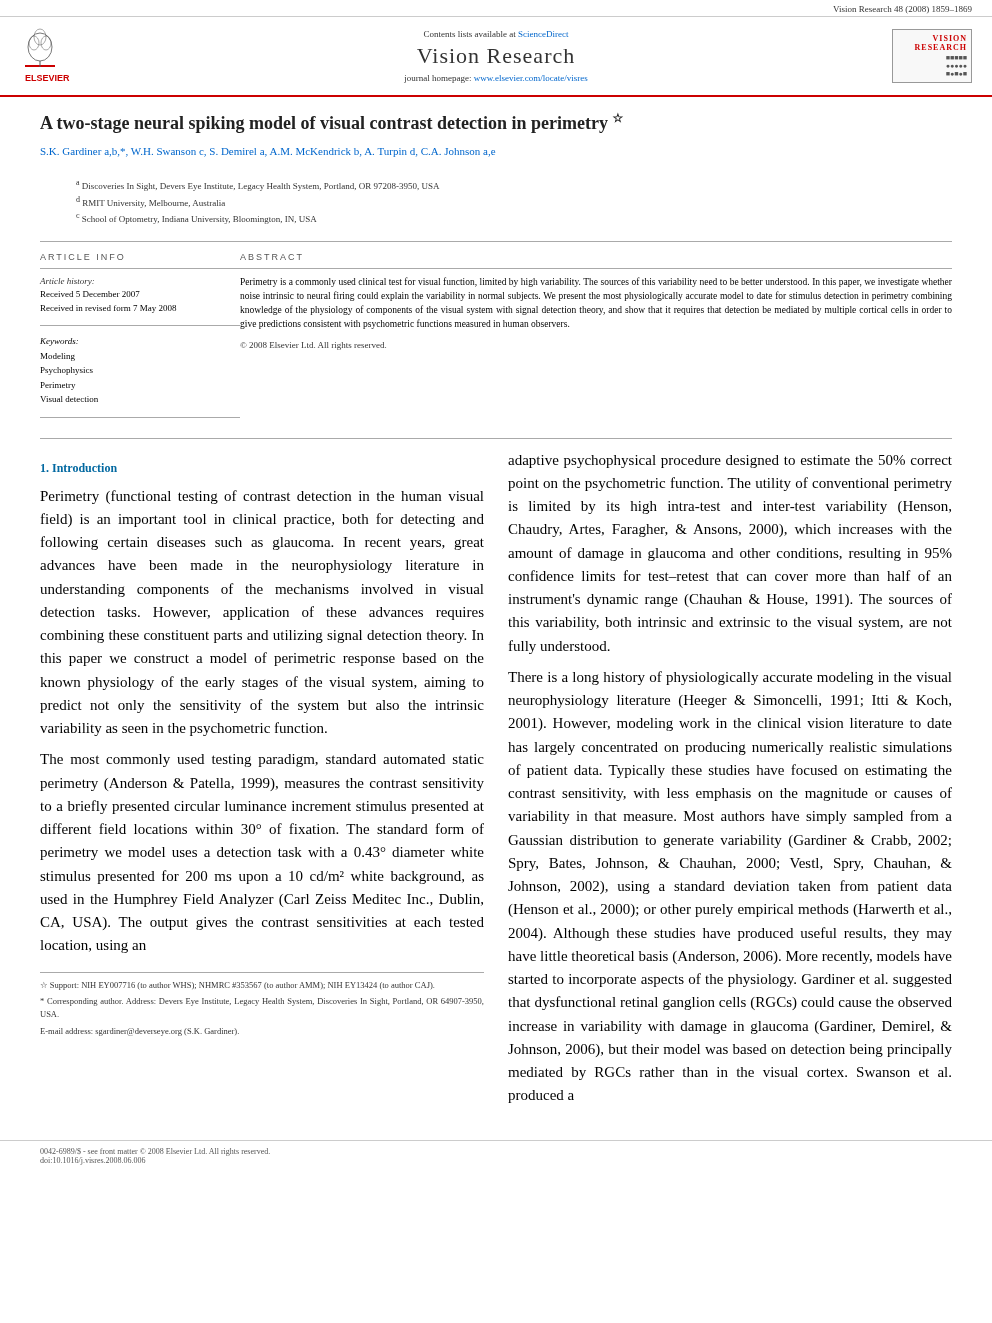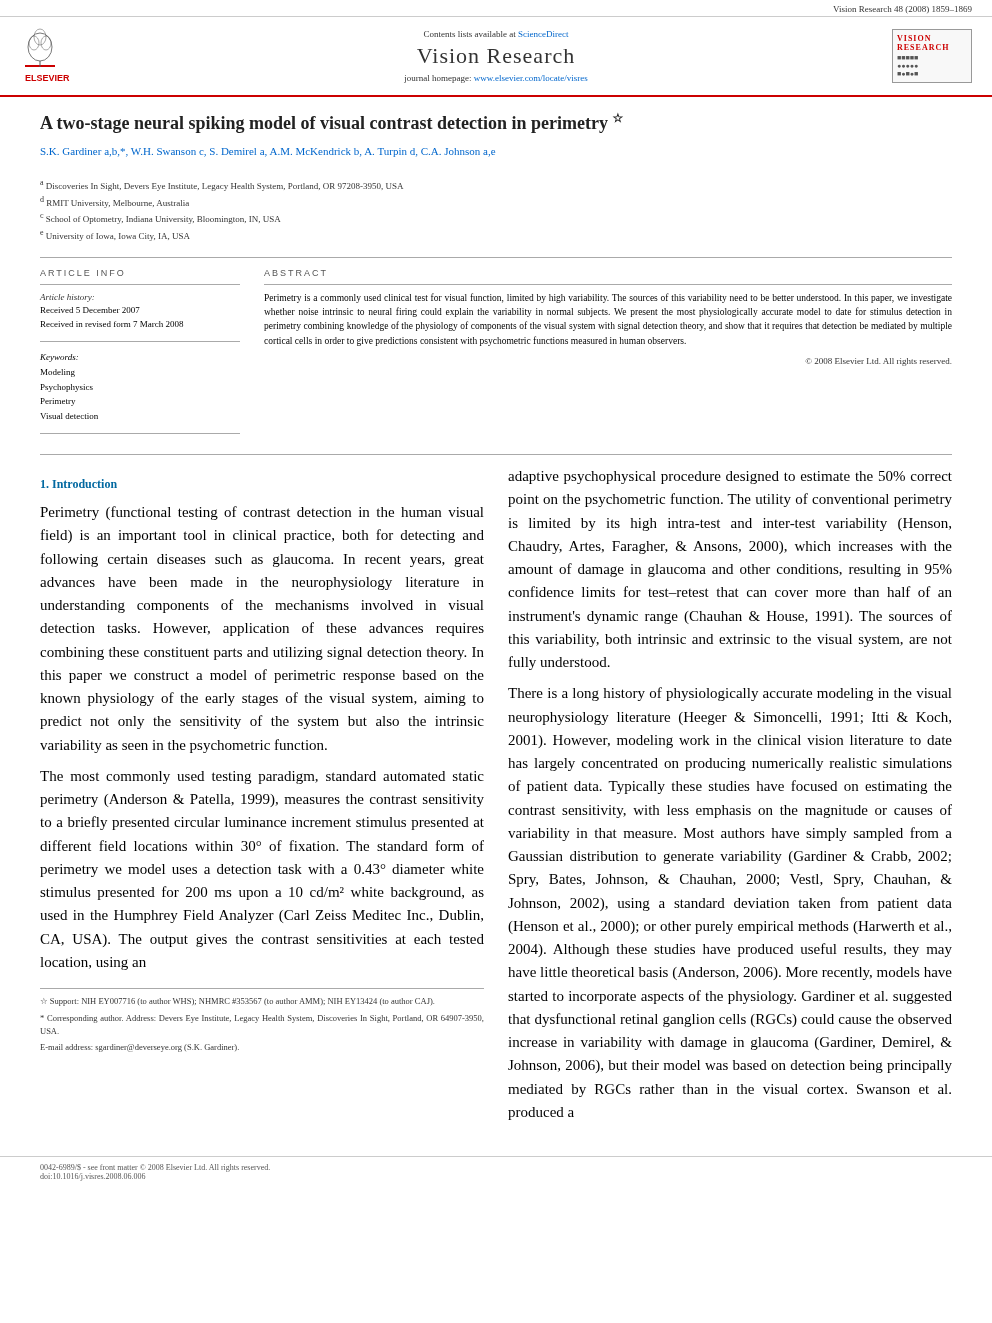--- a/index.html
+++ b/index.html
@@ -68,21 +68,21 @@
     .vision-research-logo {
       width: 80px;
       flex-shrink: 0;
       text-align: right;
     }
 
     .vr-logo-box {
       border: 1px solid #999;
       padding: 4px;
       font-size: 7px;
-      text-align: left;
+      text-align: right;
       background: #f8f8f8;
     }
 
     .vr-logo-box .vr-title {
       font-size: 8px;
       font-weight: bold;
       color: #c00;
       letter-spacing: 1px;
     }
 
@@ -114,41 +114,41 @@
       font-size: 11px;
       color: #0066cc;
       margin-bottom: 20px;
     }
 
     .affiliations {
       font-size: 9px;
       color: #333;
       margin-bottom: 14px;
       line-height: 1.6;
+      margin-left: 36px;
     }
 
     .aff-item {
       display: block;
     }
 
     .aff-super {
       font-size: 8px;
       vertical-align: super;
     }
 
     .divider-line {
       border: none;
       border-top: 1px solid #aaa;
       margin: 10px 0;
     }
 
     
     .two-col {
       display: flex;
-      gap: 24px;
       margin-bottom: 14px;
     }
 
     .left-col {
       width: 200px;
       flex-shrink: 0;
     }
 
     .right-col {
       flex: 1;
@@ -188,21 +188,20 @@
 
     .abstract-text {
       font-size: 9.5px;
       line-height: 1.5;
       text-align: justify;
       color: #000;
     }
 
     .copyright-line {
       font-size: 9px;
-      text-align: right;
       margin-top: 8px;
       color: #333;
     }
 
     
     .body-two-col {
       display: flex;
       gap: 24px;
       margin-top: 10px;
     }
@@ -312,36 +311,33 @@
   <div class="affiliations">
     <span class="aff-item">
       <sup class="aff-super">a</sup> <span>Discoveries In Sight, Devers Eye Institute, Legacy Health System, Portland, OR 97208-3950, USA</span>
     </span>
     <span class="aff-item">
       <sup class="aff-super">d</sup> <span>RMIT University, Melbourne, Australia</span>
     </span>
     <span class="aff-item">
       <sup class="aff-super">c</sup> <span>School of Optometry, Indiana University, Bloomington, IN, USA</span>
     </span>
-    <span class="aff-item">
-      <sup class="aff-super">e</sup> <span>University of Iowa, Iowa City, IA, USA</span>
-    </span>
   </div>
 
   <hr class="divider-line">
 
   <div class="two-col">
 
     <div class="left-col">
       <div class="section-label">ARTICLE INFO</div>
       <hr class="divider-line" style="margin:4px 0 6px 0;">
       <div class="article-info-block">
         <div class="info-label">Article history:</div>
         <div>Received 5 December 2007</div>
-        <div>Received in revised form 7 March 2008</div>
+        <div>Received in revised form 7 May 2008</div>
       </div>
 
       <hr class="divider-line" style="margin:10px 0 6px 0;">
 
       <div class="keywords-label">
         <span>Keywords:</span>
       </div>
       <div class="keywords-list">
         <div>Modeling</div>
         <div>Psychophysics</div>

